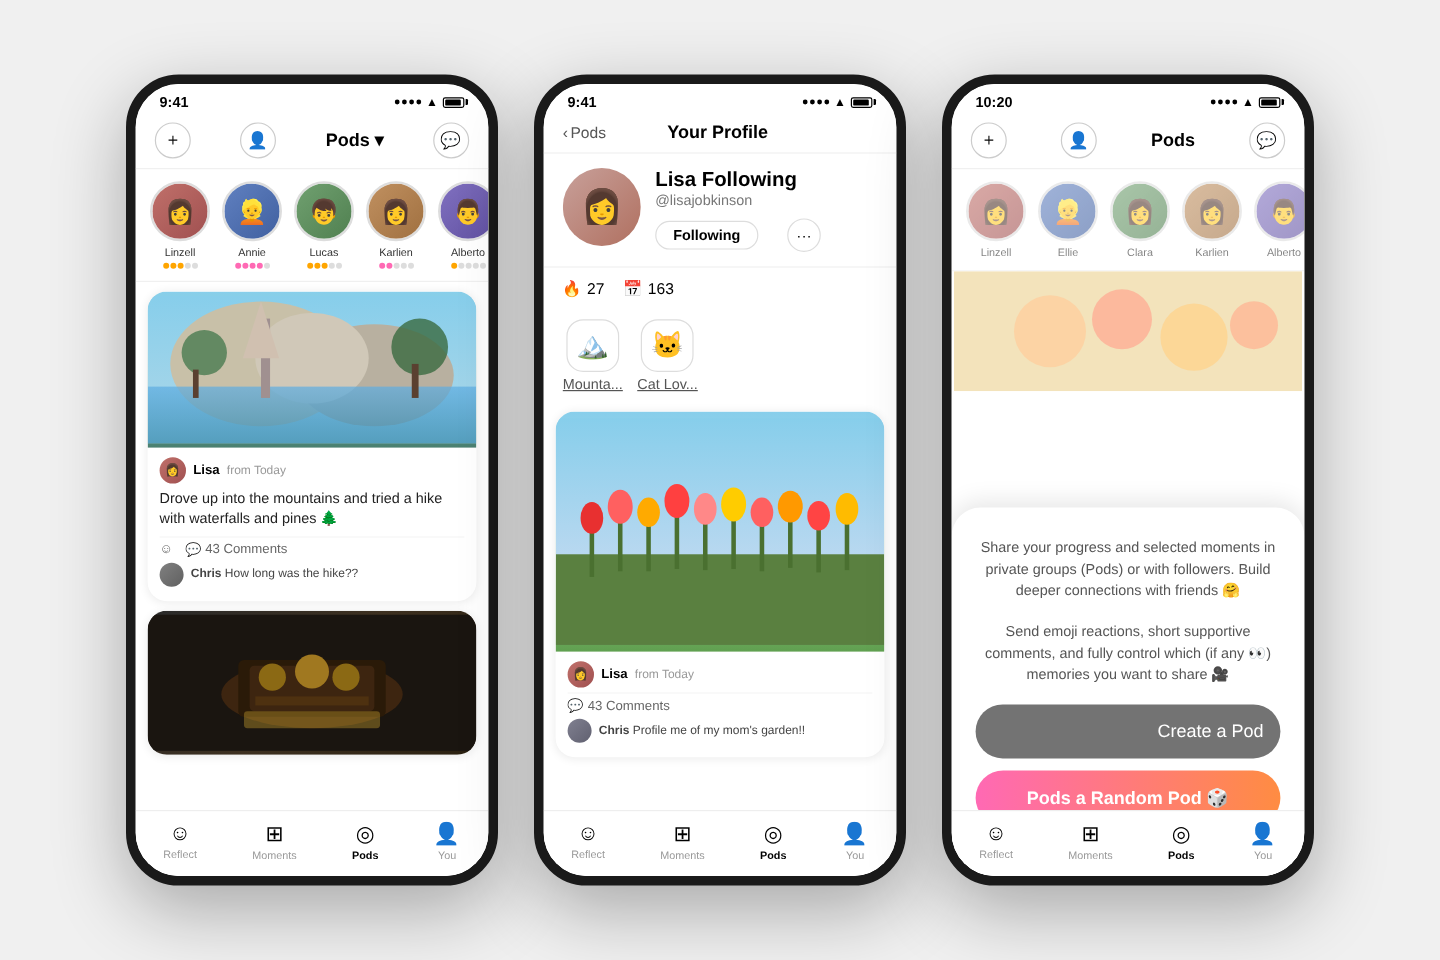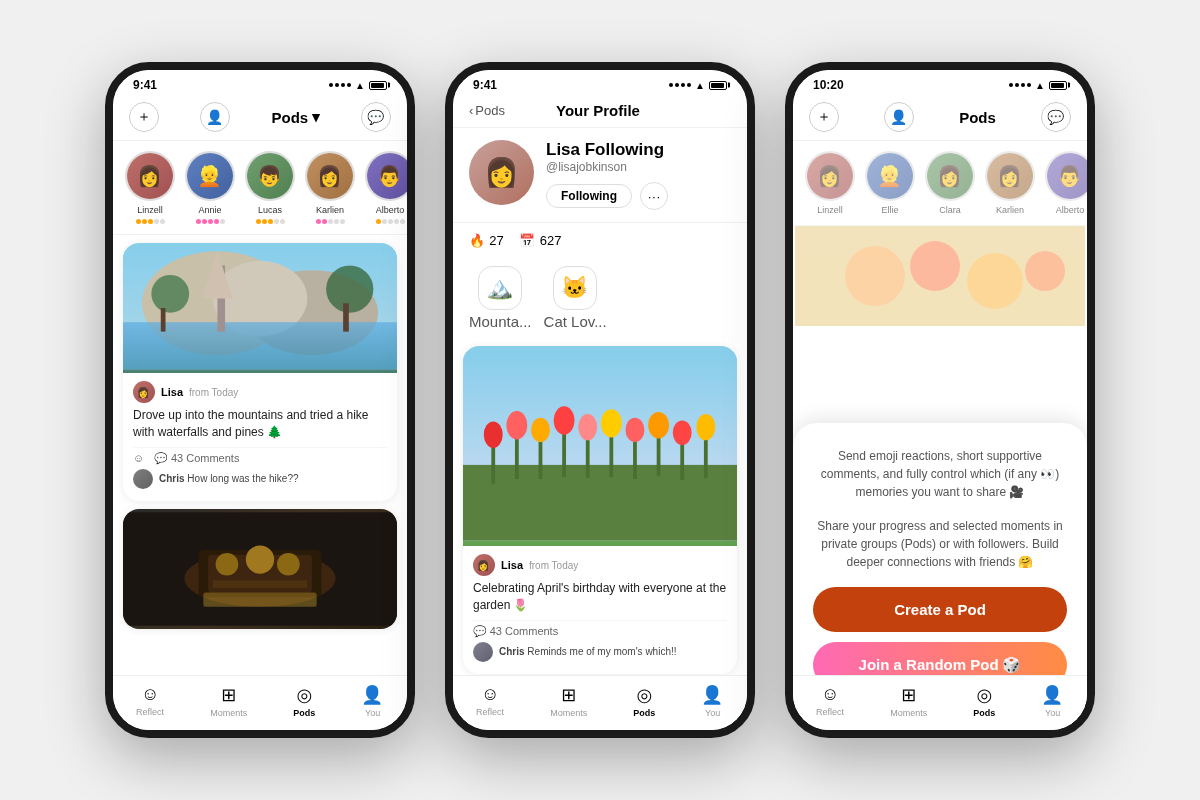--- a/index.html
+++ b/index.html
@@ -204,21 +204,21 @@
     }
     .profile-avatar-placeholder {
       width: 100%; height: 100%;
       background: linear-gradient(135deg, #c8a09a, #b07060);
       display: flex; align-items: center; justify-content: center;
       font-size: 28px;
     }
     .profile-details { flex: 1; }
     .profile-name { font-size: 17px; font-weight: 700; }
     .profile-handle { font-size: 12px; color: #777; margin-bottom: 8px; }
-    .profile-action-row { display: flex; gap: 8px; align-items: center; }
+    .profile-action-row { display: flex; gap: 24px; align-items: center; }
     .following-btn {
       background: #fff;
       border: 1.5px solid #ddd;
       border-radius: 20px;
       padding: 4px 14px;
       font-size: 12px;
       font-weight: 600;
       cursor: pointer;
     }
     .more-btn {
@@ -253,21 +253,21 @@
     .interest-item {
       display: flex; flex-direction: column; align-items: center; gap: 3px;
     }
     .interest-icon {
       width: 44px; height: 44px;
       border-radius: 14px;
       border: 1.5px solid #ddd;
       display: flex; align-items: center; justify-content: center;
       font-size: 22px;
     }
-    .interest-label { font-size: 15px; color: #555; }
+    .interest-label { font-size: 12px; color: #555; text-decoration: underline; }
     
     .modal-overlay {
       position: absolute;
       bottom: 0; left: 0; right: 0;
       background: #fff;
       border-radius: 24px 24px 0 0;
       padding: 24px 20px 16px;
       z-index: 10;
       box-shadow: 0 -4px 20px rgba(0,0,0,0.1);
     }
@@ -280,28 +280,29 @@
     .modal-desc {
       font-size: 12px;
       color: #555;
       text-align: center;
       line-height: 1.5;
       margin-bottom: 16px;
     }
     .create-pod-btn {
       width: 100%;
       padding: 14px;
-      background: #c2410c;
+      background: #737373;
       color: #fff;
       border: none;
       border-radius: 28px;
       font-size: 15px;
-      font-weight: 700;
+      font-weight: 400;
       cursor: pointer;
       margin-bottom: 10px;
+      text-align: right;
     }
     .join-random-btn {
       width: 100%;
       padding: 14px;
       background: linear-gradient(90deg, #ff69b4, #ff8c42);
       color: #fff;
       border: none;
       border-radius: 28px;
       font-size: 15px;
       font-weight: 600;
@@ -615,21 +616,21 @@
             </div>
           </div>
 
           <div class="profile-stats-row">
             <div class="stat-item">
               <span>🔥</span>
               <span>27</span>
             </div>
             <div class="stat-item">
               <span>📅</span>
-              <span>627</span>
+              <span>163</span>
             </div>
           </div>
 
           <div class="interests-row">
             <div class="interest-item">
               <div class="interest-icon">🏔️</div>
               <span class="interest-label">Mounta...</span>
             </div>
             <div class="interest-item">
               <div class="interest-icon">🐱</div>
@@ -670,29 +671,28 @@
                 <rect x="255" y="82" width="4" height="52" fill="#4a7030"></rect>
                 <ellipse cx="257" cy="80" rx="10" ry="14" fill="#ffbb00"></ellipse>
               </svg>
             </div>
             <div class="post-body">
               <div class="post-author-row">
                 <div class="mini-avatar story-avatar-color-1">👩</div>
                 <span class="post-author-name">Lisa</span>
                 <span class="post-author-time">from Today</span>
               </div>
-              <div class="post-text">Celebrating April's birthday with everyone at the garden 🌷</div>
               <div class="post-actions">
                 <span class="post-action">💬 <span>43 Comments</span></span>
               </div>
               <div class="comment-row">
                 <div class="comment-avatar" style="background:linear-gradient(135deg,#808090,#606070);width:20px;height:20px;border-radius:50%;flex-shrink:0;"></div>
                 <span class="post-comment">
                   <span class="post-comment-author">Chris</span>
-                  <span> </span><span>Reminds me of my mom's which!!</span>
+                  <span> </span><span>Profile me of my mom's garden!!</span>
                 </span>
               </div>
             </div>
           </div>
         </div>
 
         <div class="bottom-nav">
           <div class="nav-item">
             <span class="nav-icon">☺</span>
             <span class="nav-label">Reflect</span>
@@ -781,24 +781,24 @@
           <svg width="100%" height="100" viewBox="0 0 290 100" xmlns="http://www.w3.org/2000/svg">
             <rect width="290" height="100" fill="#e8c87a"></rect>
             <circle cx="80" cy="50" r="30" fill="#ffa040" opacity="0.8"></circle>
             <circle cx="140" cy="40" r="25" fill="#ff6030" opacity="0.8"></circle>
             <circle cx="200" cy="55" r="28" fill="#ffaa20" opacity="0.8"></circle>
             <circle cx="250" cy="45" r="20" fill="#ff7030" opacity="0.8"></circle>
           </svg>
         </div>
 
         <div class="modal-overlay">
+          <div class="modal-desc">Share your progress and selected moments in private groups (Pods) or with followers. Build deeper connections with friends 🤗</div>
           <div class="modal-desc">Send emoji reactions, short supportive comments, and fully control which (if any 👀) memories you want to share 🎥</div>
-          <div class="modal-desc">Share your progress and selected moments in private groups (Pods) or with followers. Build deeper connections with friends 🤗</div>
           <button class="create-pod-btn">Create a Pod</button>
-          <button class="join-random-btn">Join a Random Pod 🎲</button>
+          <button class="join-random-btn">Pods a Random Pod 🎲</button>
           <div class="learn-more-link">Learn more about Happyfeed Pods →</div>
         </div>
 
         <div class="bottom-nav" style="position:relative;z-index:20;">
           <div class="nav-item">
             <span class="nav-icon">☺</span>
             <span class="nav-label">Reflect</span>
           </div>
           <div class="nav-item">
             <span class="nav-icon">⊞</span>

